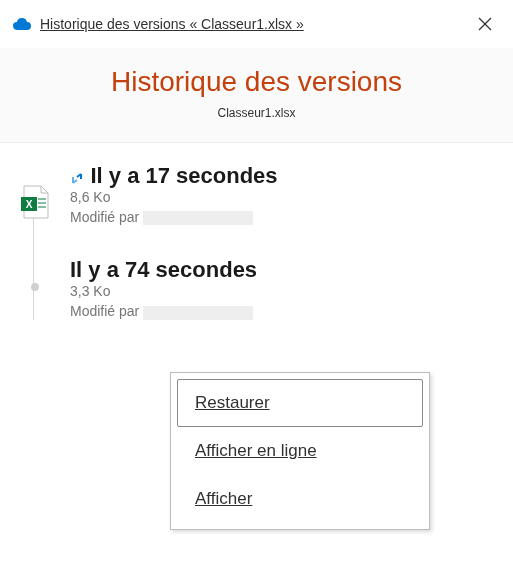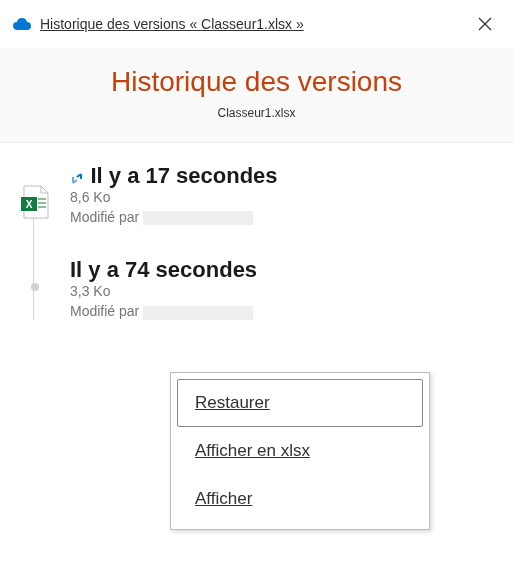--- a/index.html
+++ b/index.html
@@ -198,15 +198,15 @@
       <div class="size">3,3 Ko</div>
       <div class="modby">
         <span>Modifié par </span><span class="redact"></span>
       </div>
     </div>
   </div>
 </div>
 
 <div class="context-menu">
   <div class="item selected">Restaurer</div>
-  <div class="item">Afficher en xlsx</div>
+  <div class="item">Afficher en ligne</div>
   <div class="item">Afficher</div>
 </div>
 
 </body></html>

